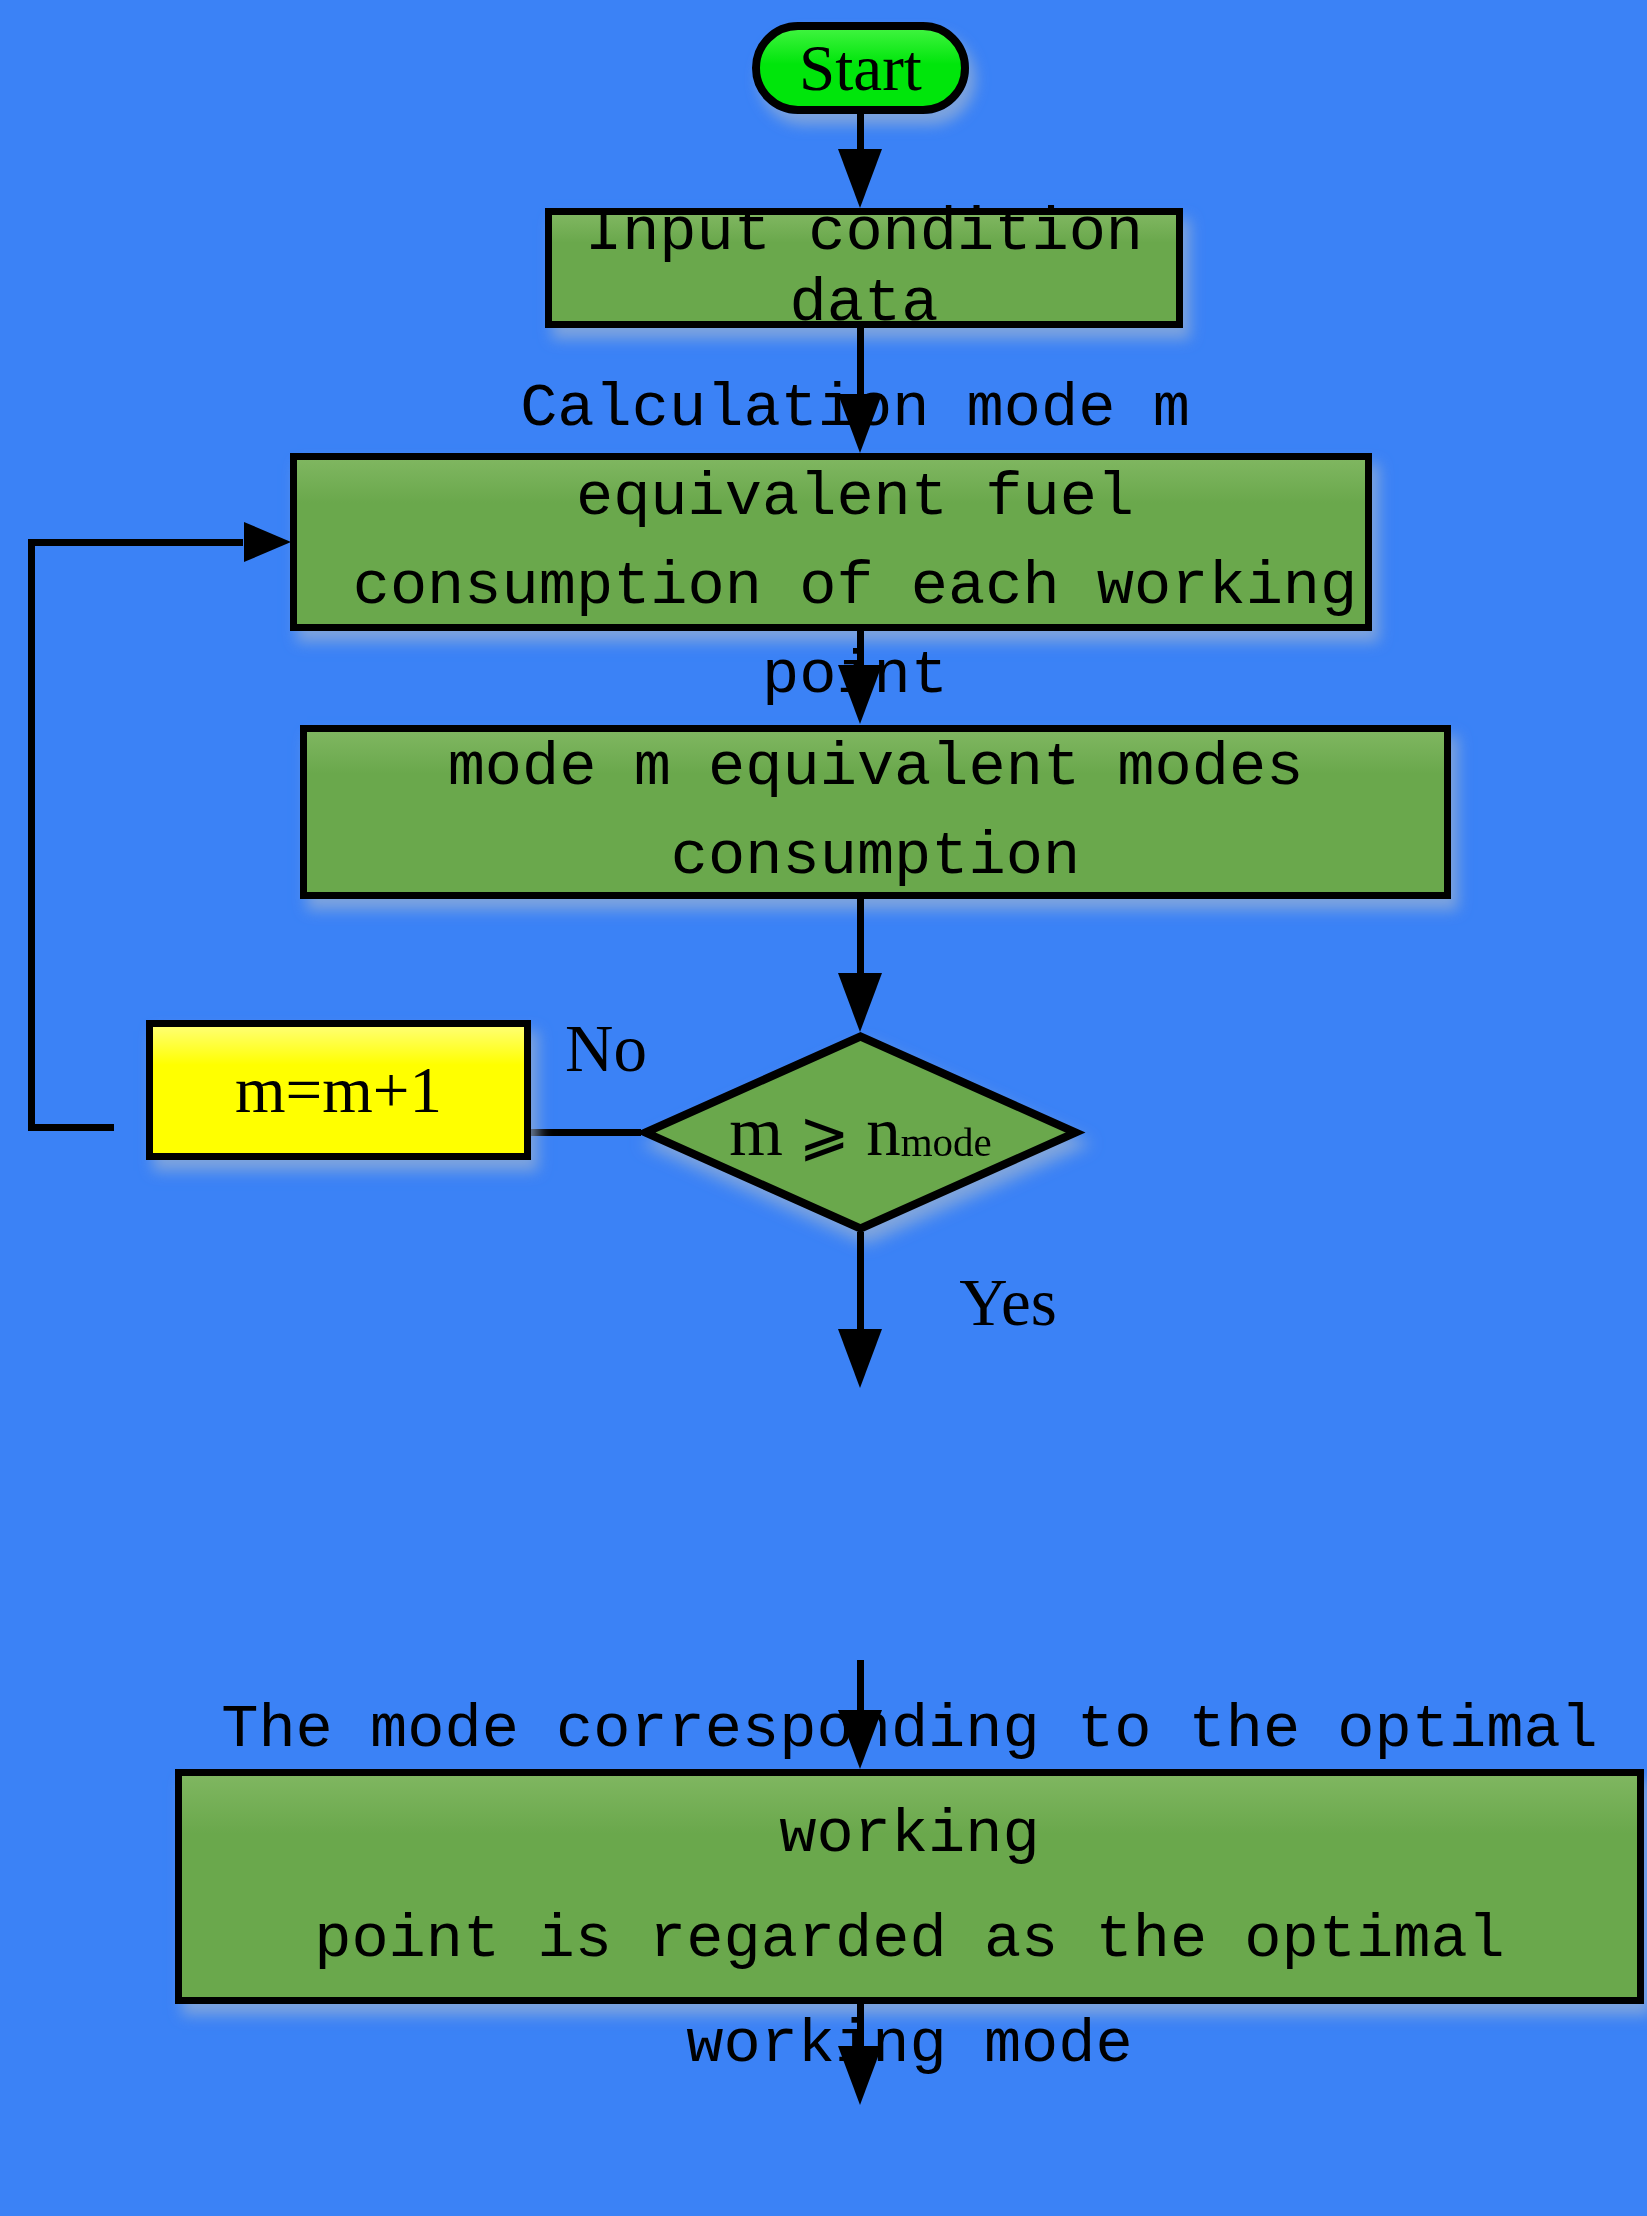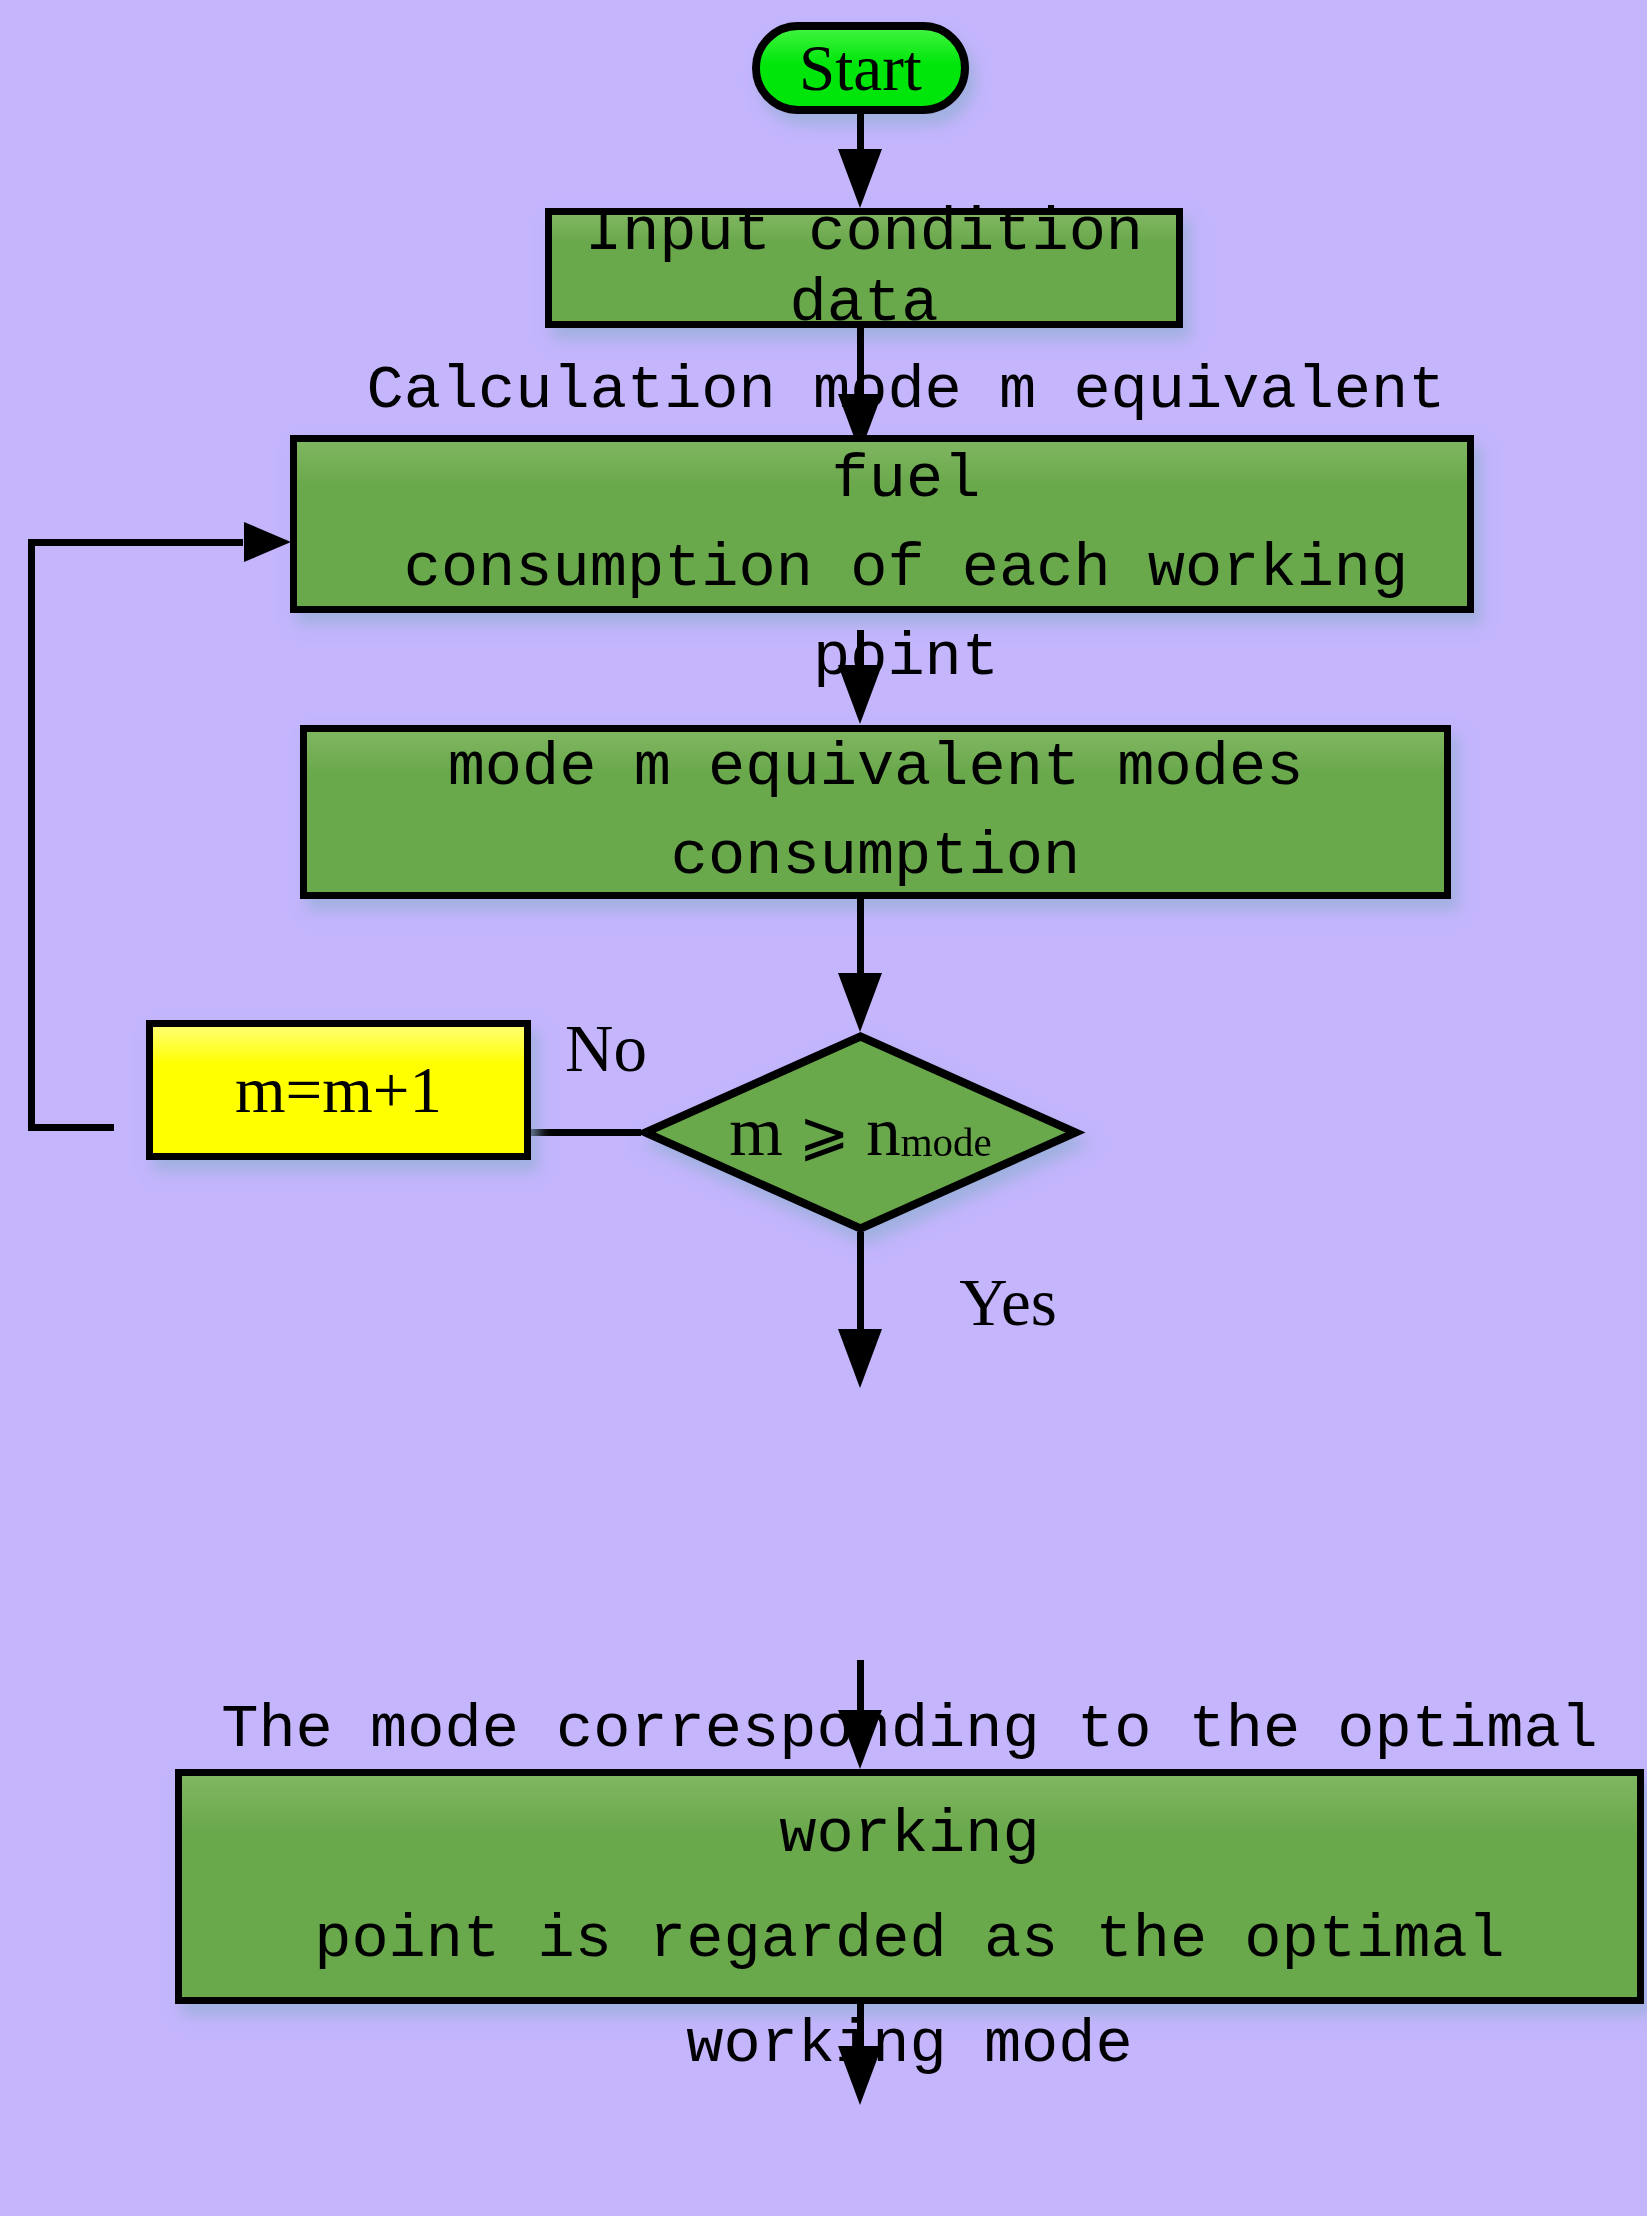--- a/index.html
+++ b/index.html
@@ -1,19 +1,19 @@
 <!DOCTYPE html>
 <html style="--process-fill: #6aa84c; --process-fill-light: #7fb660; --terminal-fill: #00e60b; --terminal-fill-light: #3df33d; --increment-fill: #ffff00; --increment-fill-light: #ffff70; --stroke: #000000; --text: #000000; --shadow: #94afd6;font-size:11.8px"><head>
 <meta charset="utf-8">
 <style>
   html,body{margin:0;padding:0;background:#ffffff;}
   #canvas{
     position:relative;
     width:1648px;height:2216px;
-    background:#c4b5fd;
+    background:#3b82f6;
     font-family:"Liberation Serif","DejaVu Serif",serif;
     color:var(--text,#000);
     overflow:hidden;
   }
   
   .node{
     position:absolute;
     box-sizing:border-box;
     display:flex;flex-direction:column;
     align-items:center;justify-content:center;
@@ -72,21 +72,21 @@
   <div class="vline" style="left:857px;top:111px;height:40px;"></div>
   <div class="tri tri-down" style="left:838px;top:149px;"></div>
 
   <div class="node process" style="left:545px;top:208px;width:638px;height:120px;">
     <div class="tline">Input condition data</div>
   </div>
 
   <div class="vline" style="left:857px;top:328px;height:68px;"></div>
   <div class="tri tri-down" style="left:838px;top:394px;"></div>
 
-  <div class="node process lh-2" style="left:290px;top:435px;width:1184px;height:178px;padding-left:48px;">
+  <div class="node process lh-2" style="left:290px;top:453px;width:1082px;height:178px;padding-left:48px;">
     <div class="tline">Calculation mode m equivalent fuel</div>
     <div class="tline">consumption of each working point</div>
   </div>
 
   <div class="vline" style="left:857px;top:630px;height:38px;"></div>
   <div class="tri tri-down" style="left:838px;top:665px;"></div>
 
   <div class="node process lh-2" style="left:300px;top:725px;width:1151px;height:174px;">
     <div class="tline">mode m equivalent modes consumption</div>
   </div>

